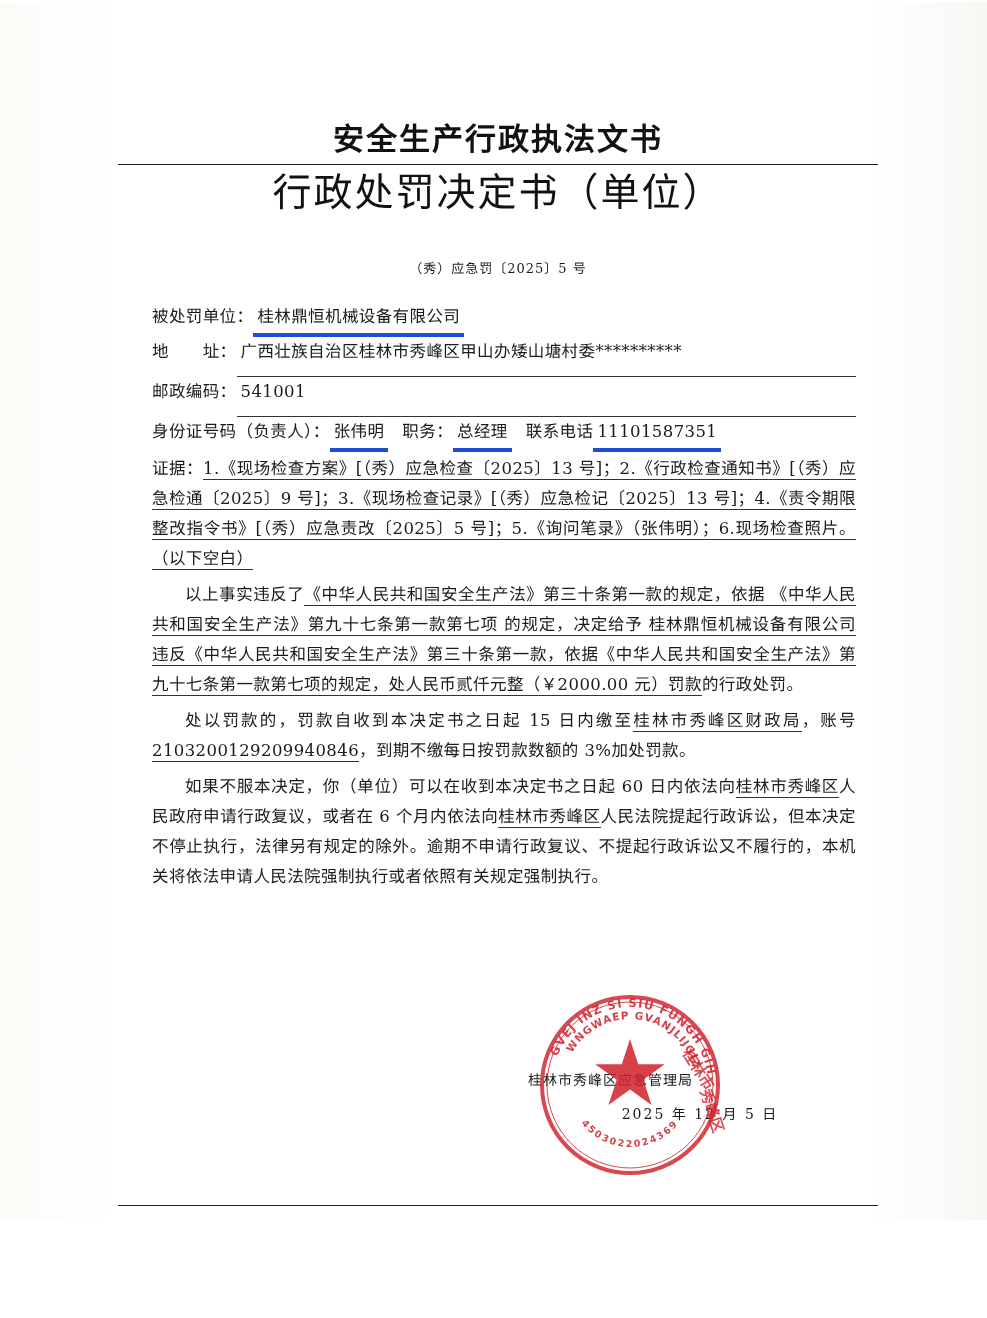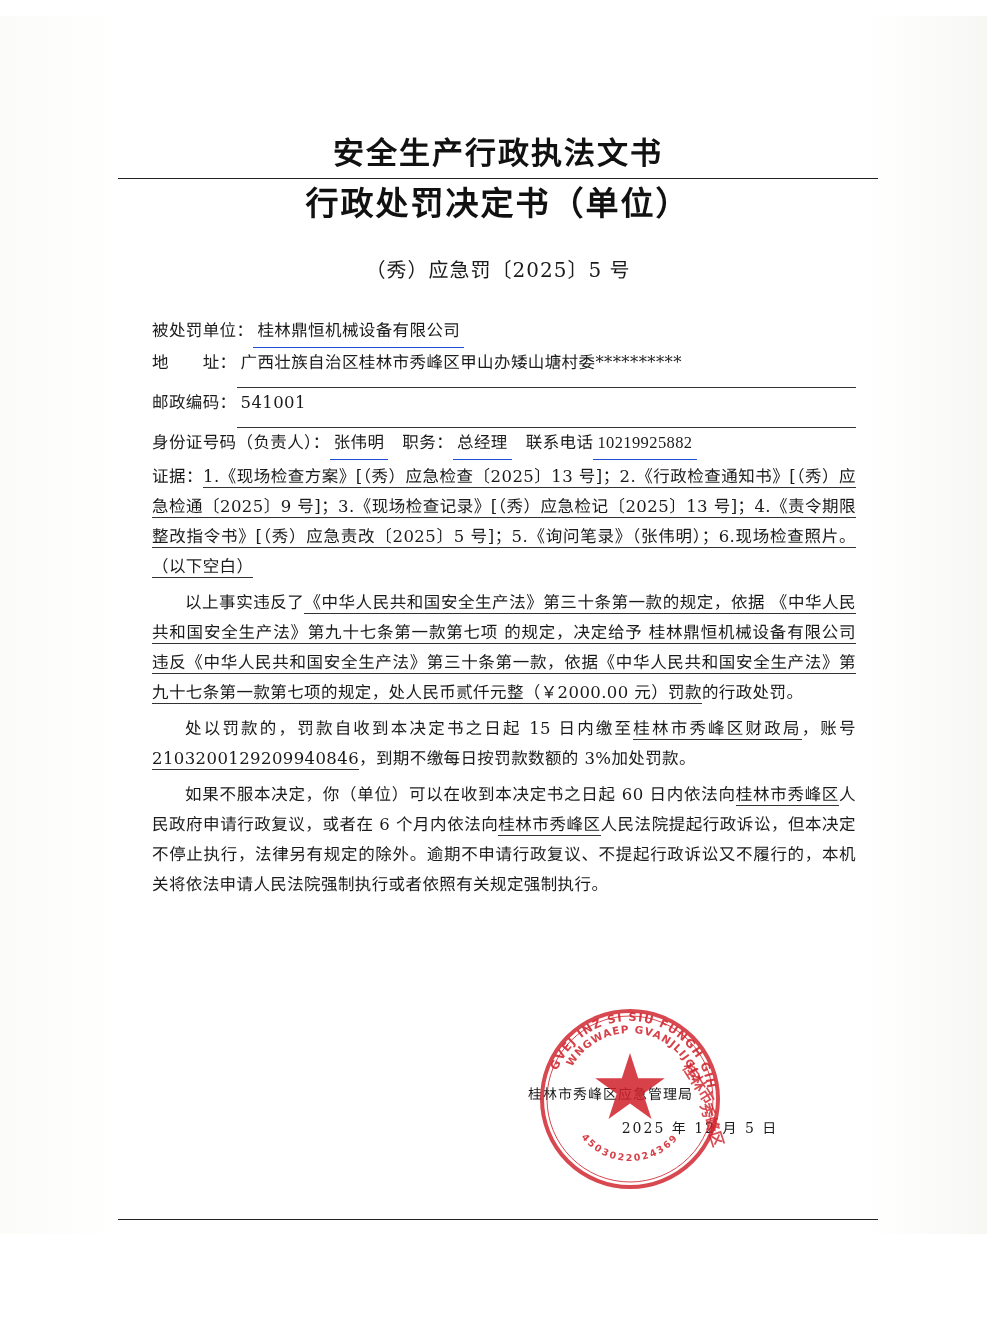--- a/index.html
+++ b/index.html
@@ -8,21 +8,21 @@
     background: #ffffff;
   }
   body {
     font-family: "DejaVu Serif", "Liberation Serif", serif;
     color: #1a1a1a;
   }
   #page {
     position: relative;
     width: 987px;
     height: 1218px;
-    margin: 16px auto;
+    margin: 2px auto;
     background: #4d7c0f;
     overflow: hidden;
   }
   .sheet {
     position: absolute;
     left: 0; top: 0;
     width: 987px;
     height: 1318px;
     background: linear-gradient(90deg, #fbfbf8 0%, #ffffff 12%, #ffffff 88%, #f7f7f4 100%);
   }
@@ -37,42 +37,42 @@
   .doc-title-1 {
     font-family: "DejaVu Sans", "Liberation Sans", sans-serif;
     font-weight: bold;
     font-size: 31px;
     letter-spacing: 2px;
     line-height: 1.25;
     color: #111;
   }
   .doc-title-2 {
     font-family: "DejaVu Sans", "Liberation Sans", sans-serif;
-    font-weight: bold;
-    font-size: 33px;
+    font-weight: normal;
+    font-size: 39px;
     letter-spacing: 2px;
     line-height: 1.25;
     margin-top: 10px;
     color: #111;
   }
   .rule {
     position: absolute;
     left: 118px;
     width: 760px;
     border-top: 1.6px solid #222;
   }
   .rule-top { top: 162px; }
   .rule-bottom { top: 1203px; }
   .doc-number {
     position: absolute;
     left: 118px;
-    top: 238px;
+    top: 256px;
     width: 760px;
     text-align: center;
-    font-size: 20px;
+    font-size: 13px;
     letter-spacing: 1px;
   }
   
   .body-wrap {
     position: absolute;
     left: 152px;
     top: 300px;
     width: 704px;
     font-size: 16.5px;
     line-height: 30px;
@@ -81,24 +81,23 @@
   .line {
     position: relative;
     white-space: nowrap;
   }
   .fieldline {
     display: flex;
     align-items: baseline;
   }
   .lbl { flex: none; }
   .val {
-    border-bottom: 1px solid #1d4ed8;
+    border-bottom: 4px solid #1d4ed8;
     padding: 0 4px 1px 4px;
     flex: none;
-    font-family: Liberation Serif, serif;
   }
   .val-grow {
     border-bottom: 1px solid #333;
     padding: 0 4px 9px 4px;
     flex: 1 1 auto;
   }
   .gap { flex: 0 0 14px; }
   .para {
     text-align: justify;
     text-justify: inter-ideograph;
@@ -180,21 +179,21 @@
     </div>
 
     <div class="line fieldline">
       <span class="lbl">身份证号码（负责人）：</span>
       <span class="val">张伟明</span>
       <span class="gap"></span>
       <span class="lbl">职务：</span>
       <span class="val">总经理</span>
       <span class="gap"></span>
       <span class="lbl">联系电话</span>
-      <span class="val">10219925882</span>
+      <span class="val">11101587351</span>
     </div>
 
 
     <div class="para block-just" style="margin-top:2px;">
       <span>证据：</span><span class="u">1.《现场检查方案》[（秀）应急检查〔2025〕13 号]；2.《行政检查通知书》[（秀）应急检通〔2025〕9 号]；3.《现场检查记录》[（秀）应急检记〔2025〕13 号]；4.《责令期限整改指令书》[（秀）应急责改〔2025〕5 号]；5.《询问笔录》（张伟明）；6.现场检查照片。（以下空白）</span>
     </div>
 
     <div class="para indent block-just" style="margin-top:6px;">
       <span>以上事实违反了</span><span class="u">《中华人民共和国安全生产法》第三十条第一款的规定，依据 《中华人民共和国安全生产法》第九十七条第一款第七项 的规定，决定给予 桂林鼎恒机械设备有限公司违反《中华人民共和国安全生产法》第三十条第一款，依据《中华人民共和国安全生产法》第九十七条第一款第七项的规定，处人民币贰仟元整（￥2000.00 元）罚款</span><span>的行政处罚。</span>
     </div>

